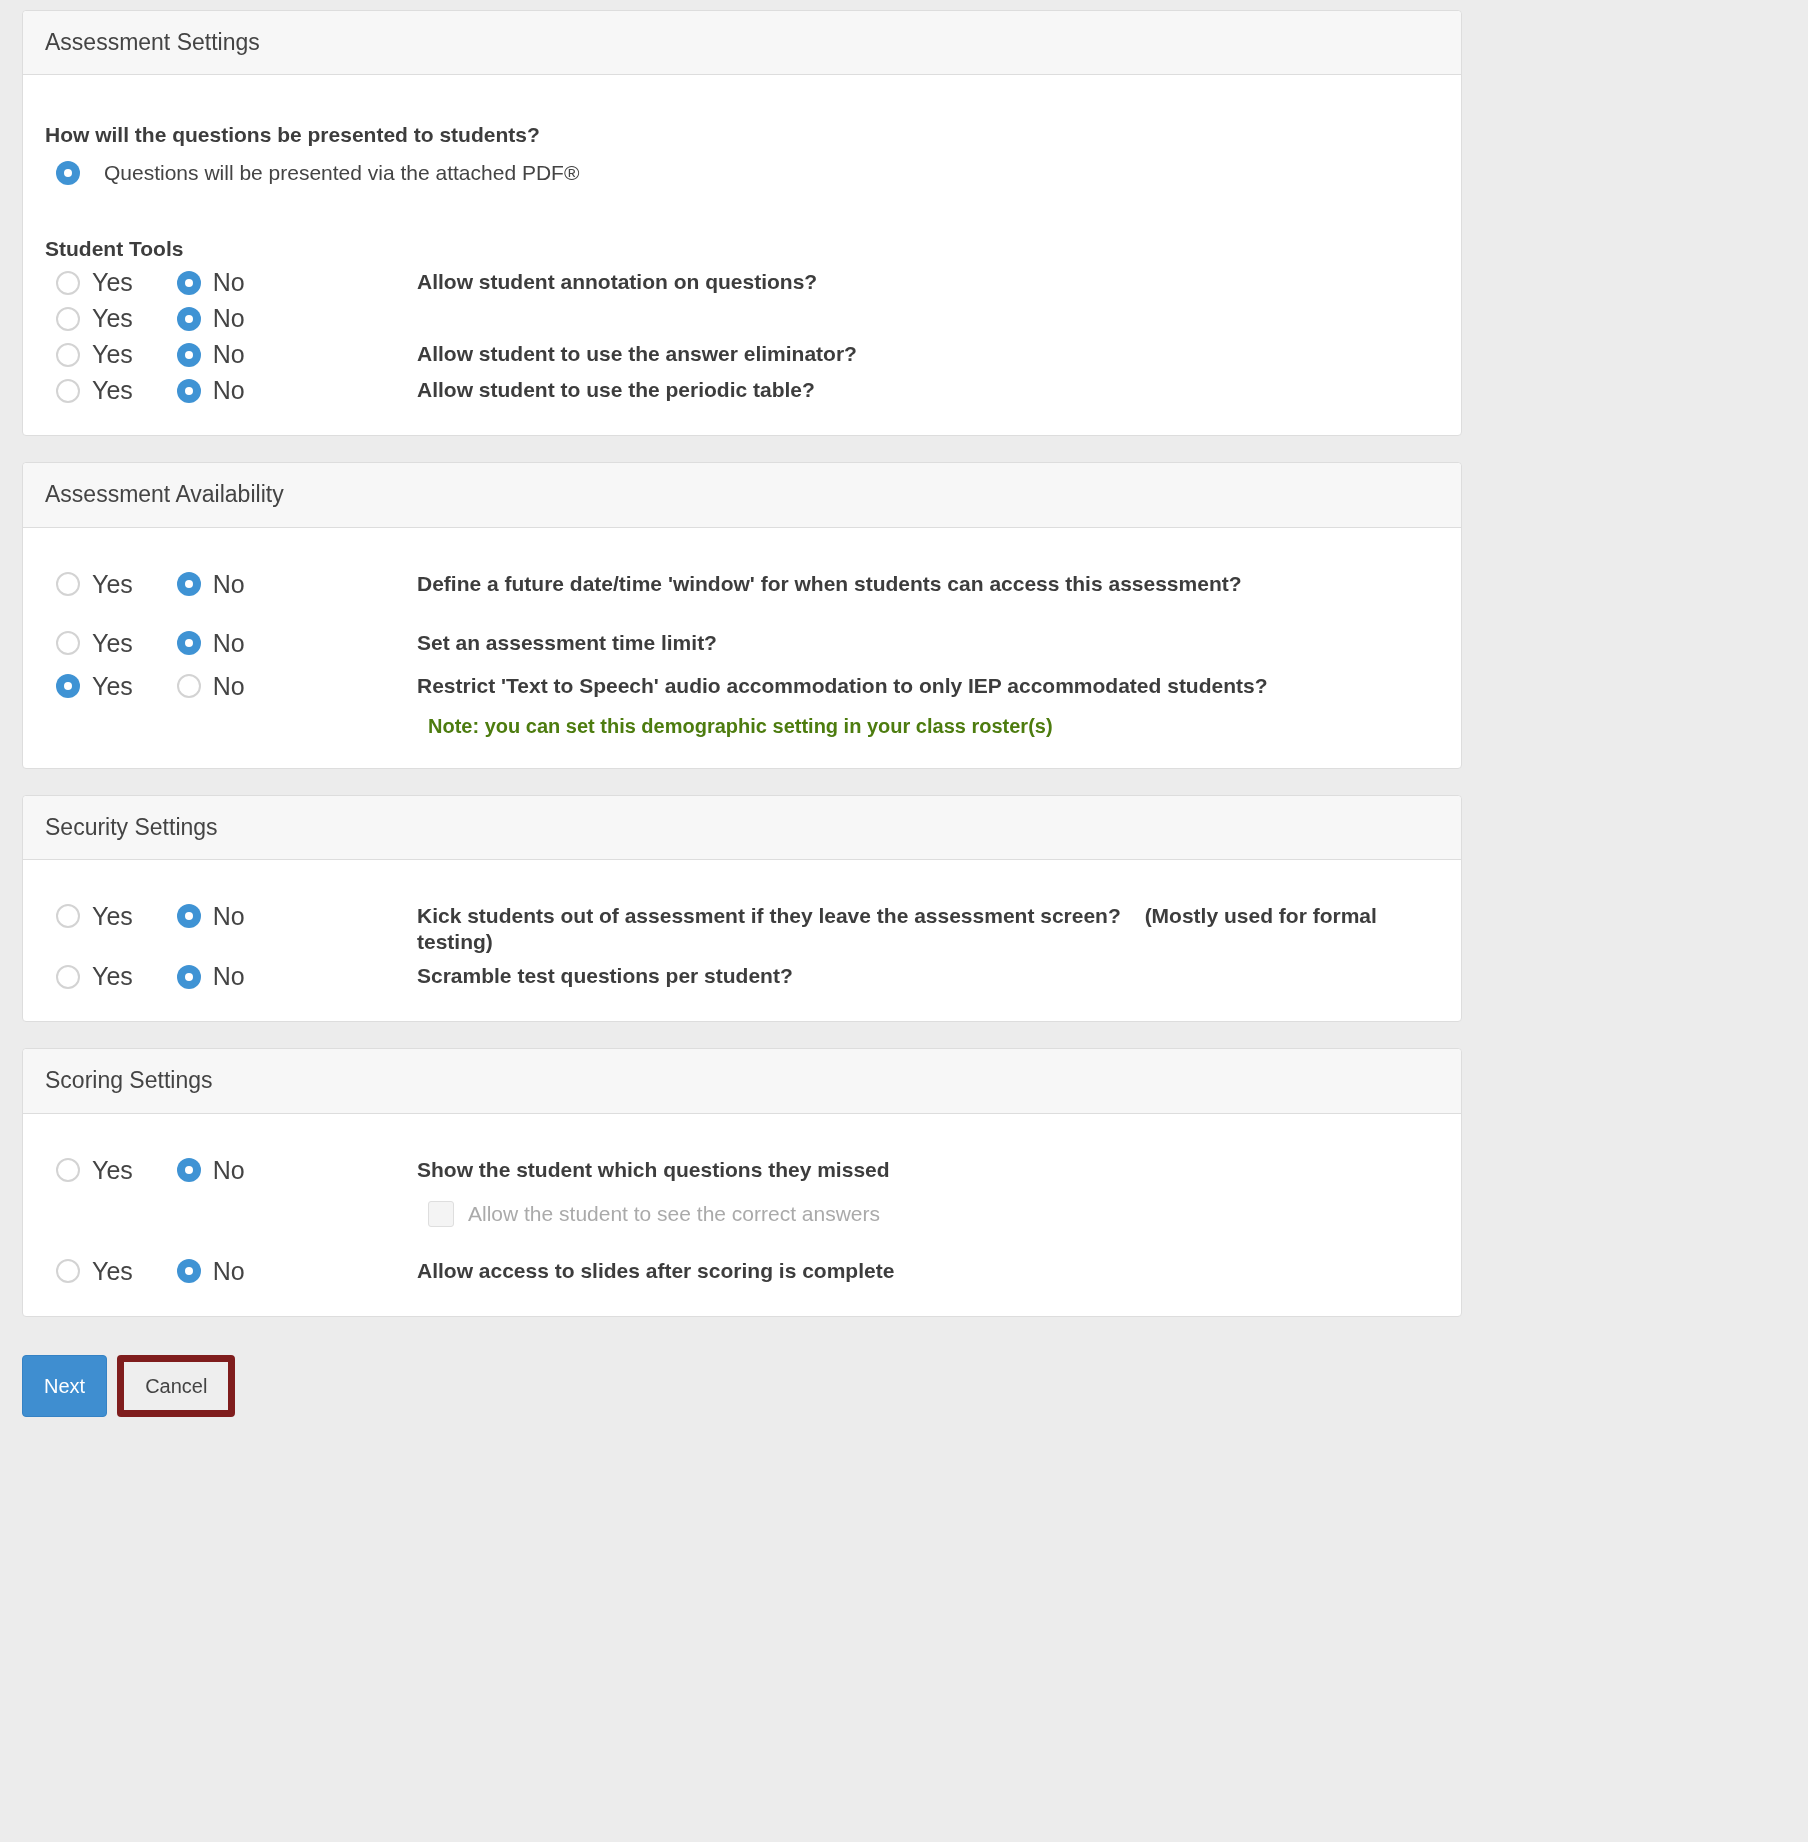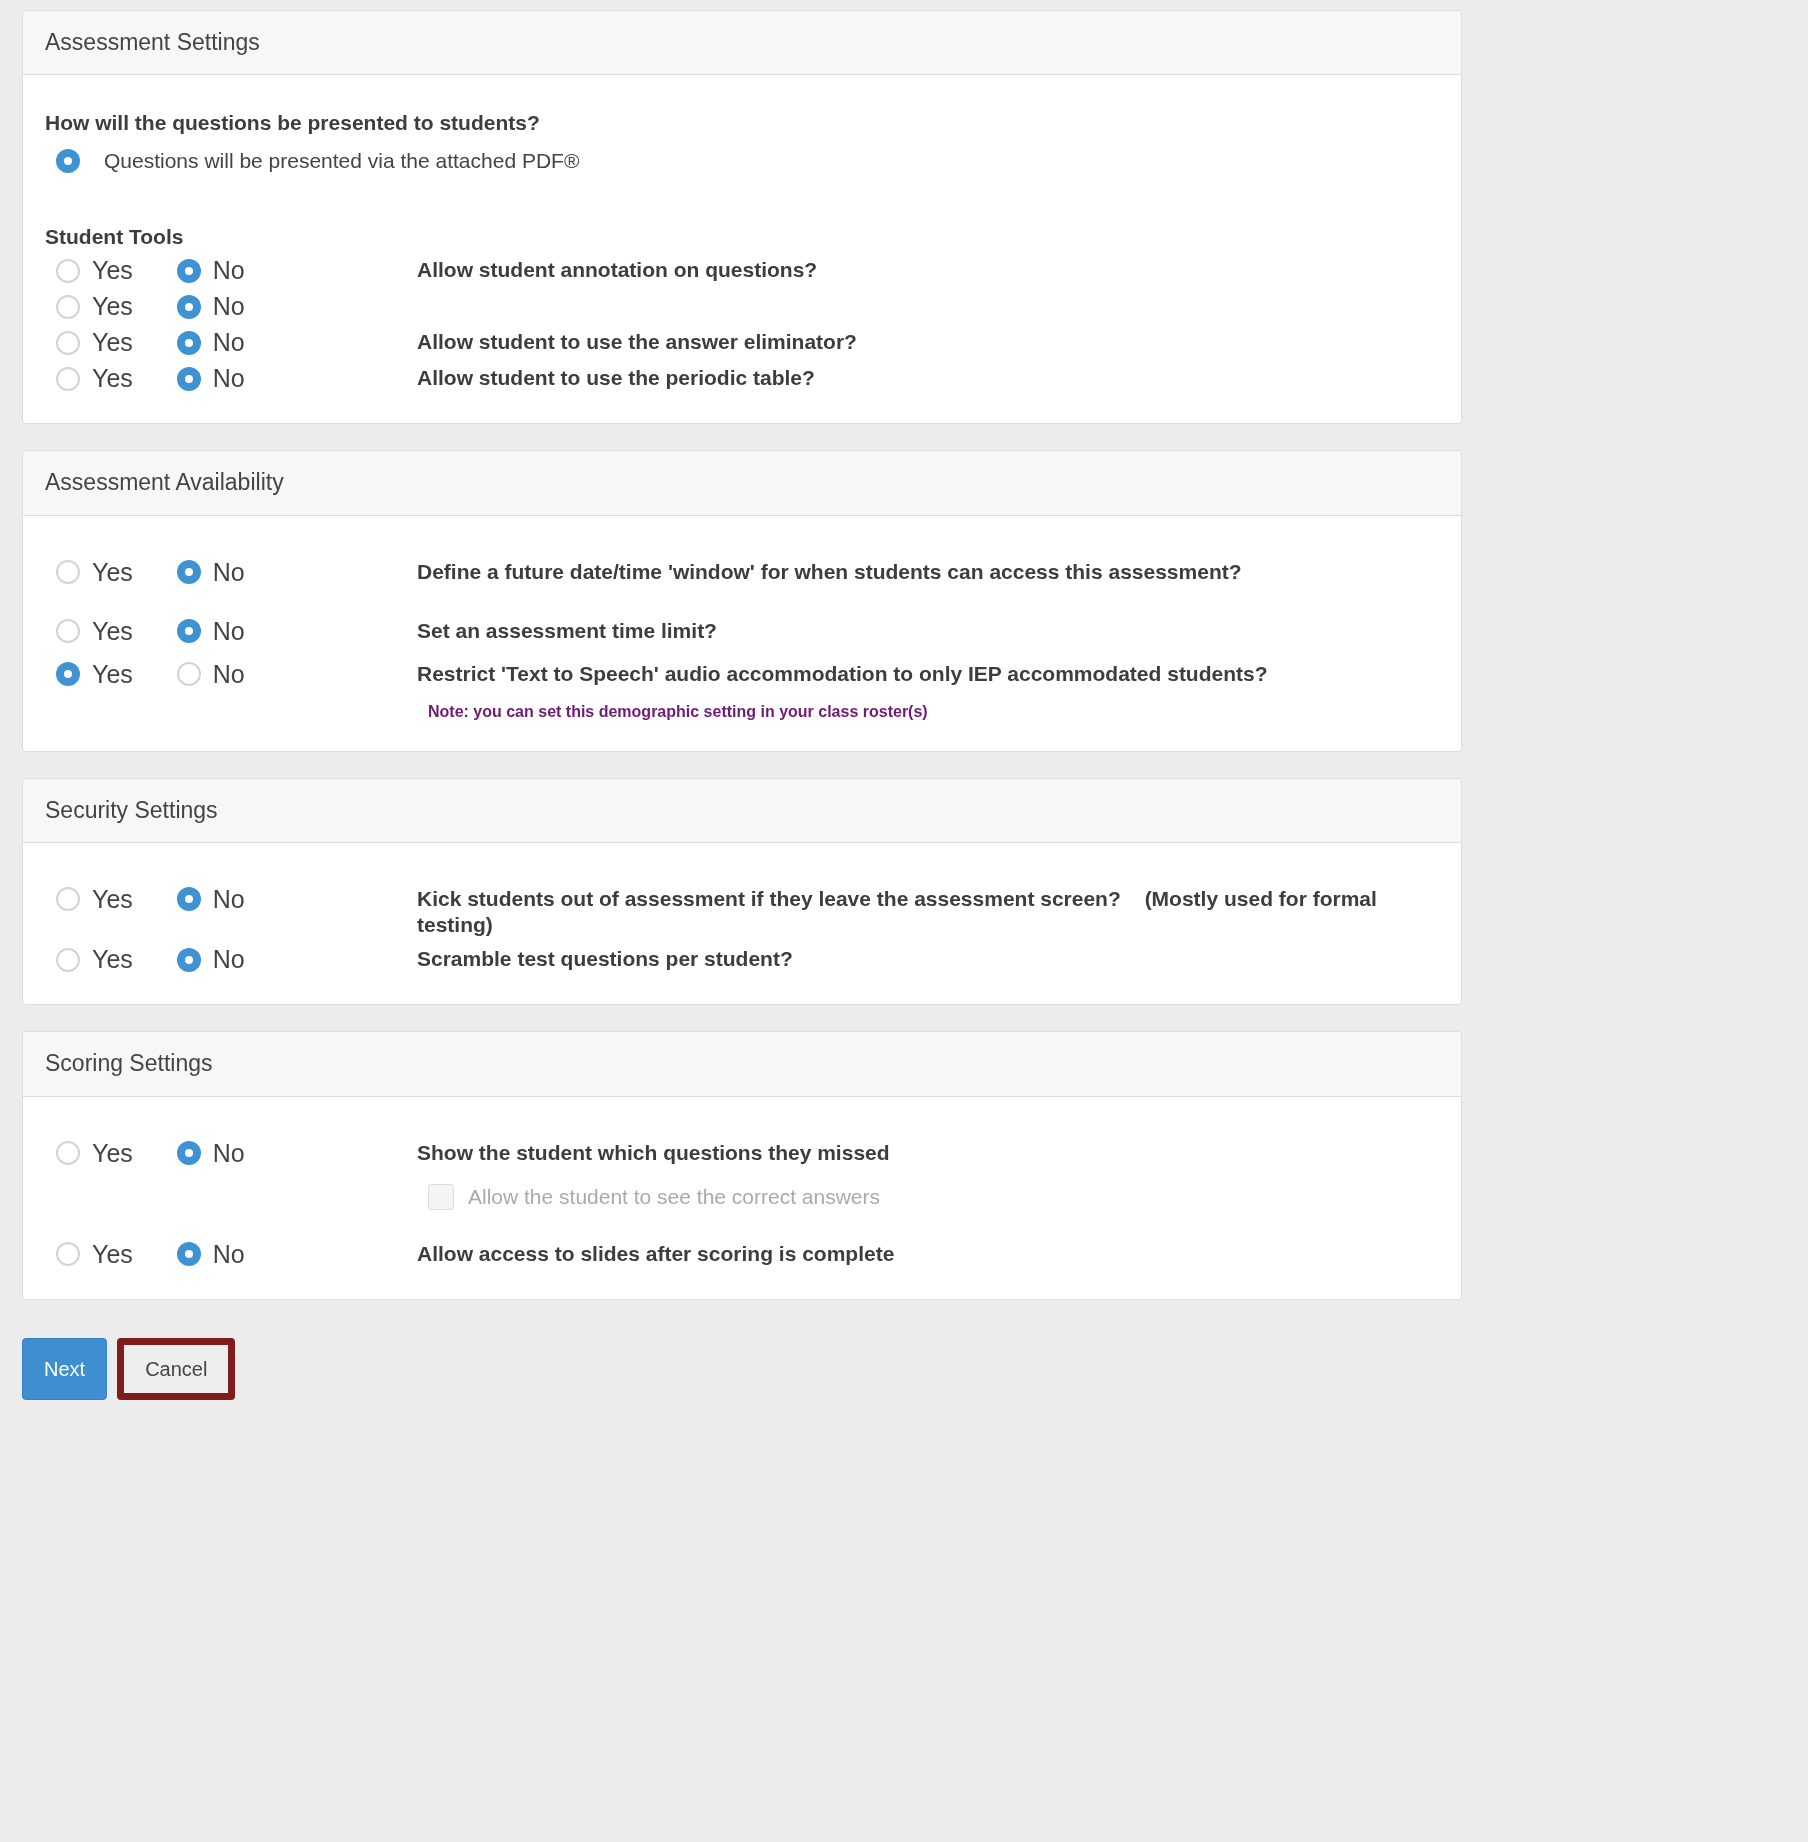--- a/index.html
+++ b/index.html
@@ -45,21 +45,21 @@
     padding: 28px 22px 30px 22px;
   }
 
   
   .q-heading {
     font-size: 21px;
     font-weight: bold;
     color: #3d3d3d;
     margin: 28px 0 10px 0;
   }
-  .q-heading.first { margin-top: 8px; }
+  .q-heading.first { margin-top: 20px; }
 
   .tools-heading {
     font-size: 21px;
     font-weight: bold;
     color: #3d3d3d;
     margin: 52px 0 4px 0;
   }
 
   
   .radio-dot {
@@ -141,23 +141,23 @@
     color: #3d3d3d;
     line-height: 1.25;
     padding-top: 1px;
   }
   .yn-text .normal {
     font-weight: bold;
     margin-left: 18px;
   }
 
   .sub-note {
-    font-size: 16px;
+    font-size: 20px;
     font-weight: bold;
-    color: #701a75;
+    color: #4d7c0f;
     margin: 14px 0 0 383px;
   }
 
   
   .cb-row {
     display: flex;
     align-items: center;
     gap: 14px;
     margin: 16px 0 0 383px;
   }

